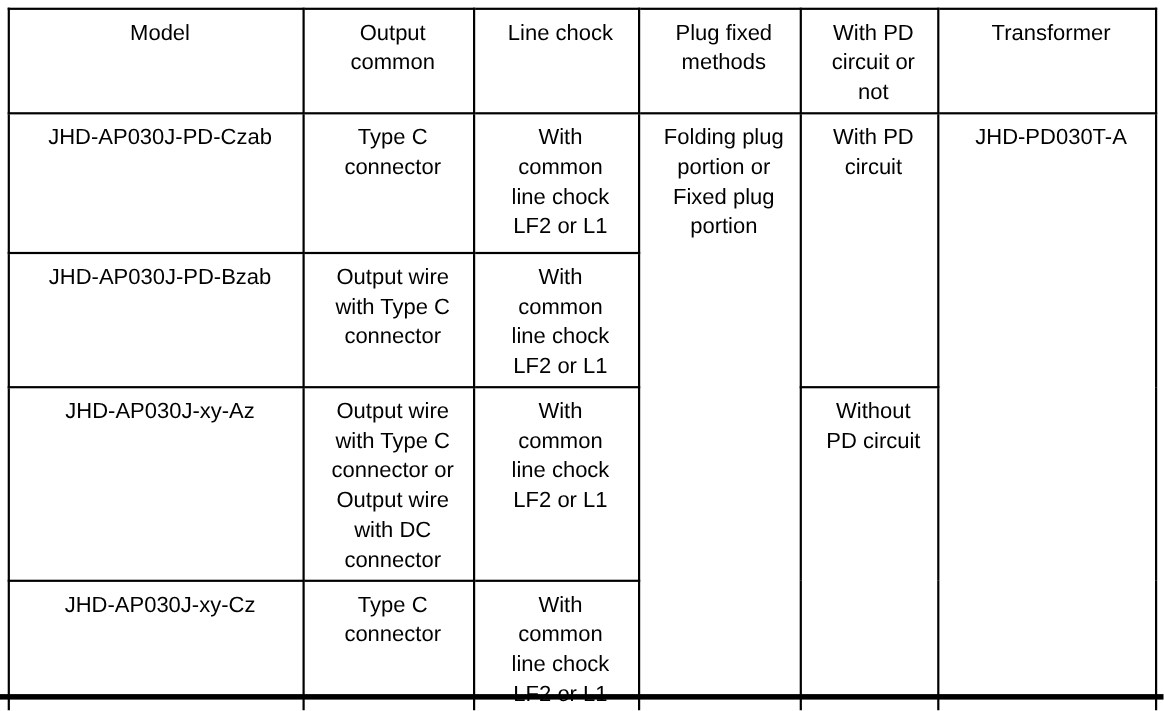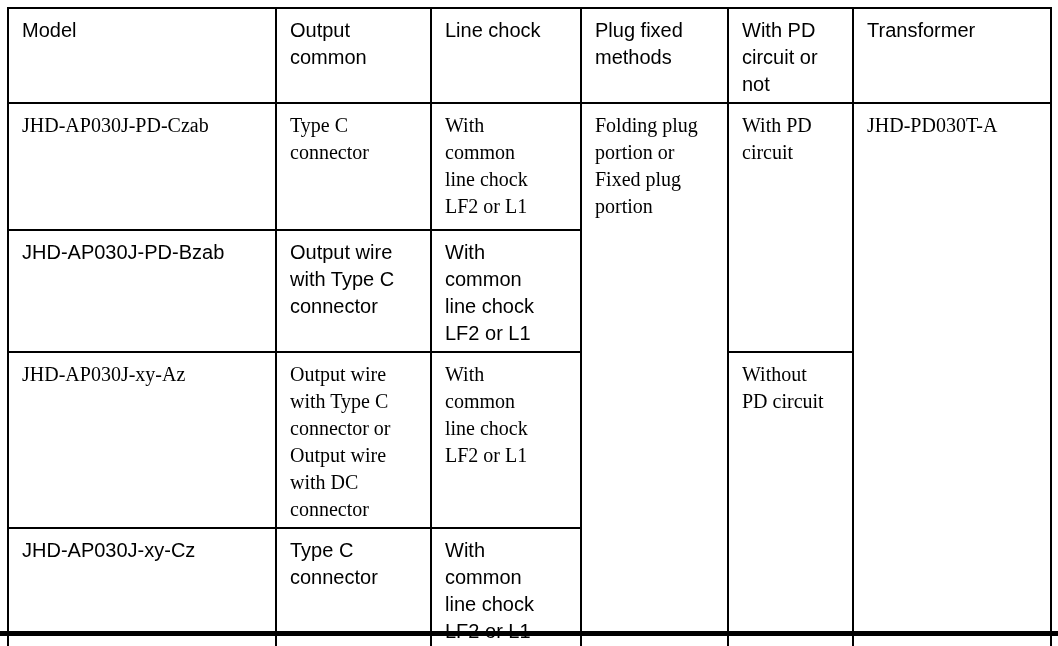--- a/index.html
+++ b/index.html
@@ -20,33 +20,33 @@
     top: 7px;
     width: 1043px;
     border-collapse: collapse;
     table-layout: fixed;
   }
 
   table.spec th,
   table.spec td {
     border: 2px solid #000000;
     vertical-align: top;
-    text-align: left;
+    text-align: center;
     font-weight: normal;
     font-size: 20px;
     line-height: 27px;
     padding: 8px 6px 4px 13px;
     white-space: pre-line;
     overflow: hidden;
   }
 
   tr.rh-head { height: 91px; }
-  tr.rh-1    { height: 127px; font-family: Liberation Serif, serif; }
+  tr.rh-1    { height: 127px; }
   tr.rh-2    { height: 118px; padding-left: 28px; }
-  tr.rh-3    { height: 172px; font-family: Liberation Serif, serif; }
+  tr.rh-3    { height: 172px; }
   tr.rh-4    { height: 118px; }
 
   .bottom-rule {
     position: absolute;
     left: 0;
     top: 631px;
     width: 1058px;
     height: 5px;
     background: #000000;
   }

